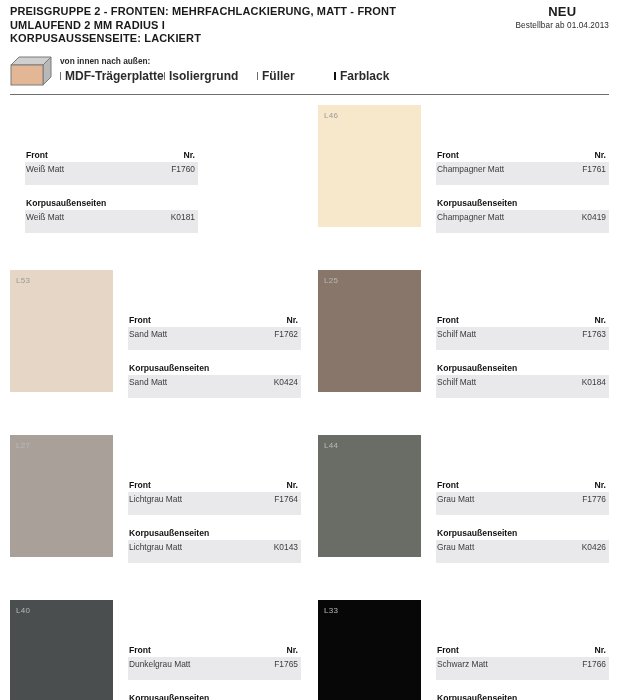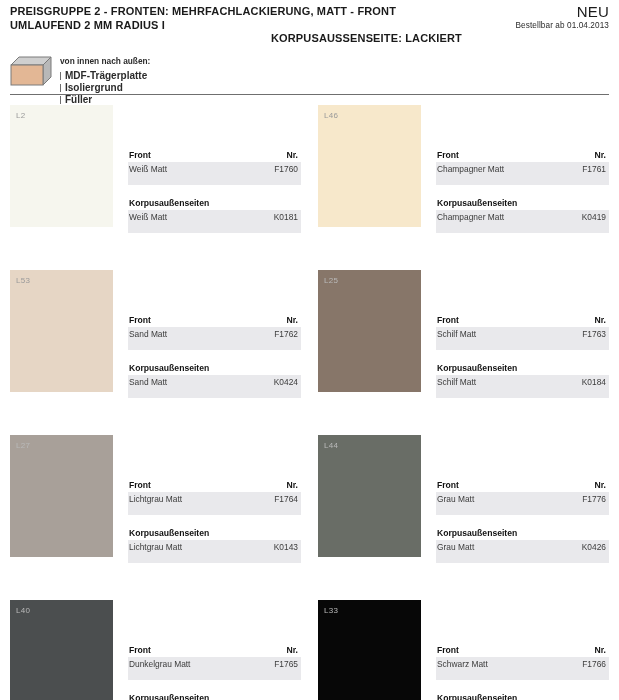--- a/index.html
+++ b/index.html
@@ -24,31 +24,32 @@
     justify-content: space-between;
   }
   .header-title {
     font-size: 11px;
     font-weight: bold;
     line-height: 13.5px;
     letter-spacing: 0.15px;
     max-width: 452px;
     text-transform: uppercase;
   }
-  .header-title .line2 { display: block; text-align: right; }
+  .header-title .line2 { display: block; }
   .header-right {
     text-align: right;
     padding-top: 0px;
     white-space: nowrap;
   }
   .header-new {
-    font-size: 15px;
-    font-weight: normal;
+    font-size: 13px;
+    font-weight: bold;
     line-height: 13.5px;
     letter-spacing: 0.2px;
+    text-align: center;
   }
   .header-sub {
     font-size: 8.2px;
     line-height: 13px;
     color: #2b2b2b;
     letter-spacing: 0.1px;
   }
 
   
   .buildup {
@@ -72,32 +73,31 @@
     flex: 1 1 auto;
   }
   .buildup-label {
     font-size: 8.3px;
     color: #2b2b2b;
     line-height: 12px;
     margin-bottom: 3px;
   }
   .layers {
     display: flex;
-    font-size: 10px;
+    font-size: 12px;
     color: #2b2b2b;
     line-height: 12px;
-    flex-direction: column;
   }
   .layer {
     display: flex;
     align-items: center;
   }
   .layer-0 { width: 104px; }
   .layer-1 { width: 93px; }
-  .layer-2 { width: 108px; text-align: right; }
+  .layer-2 { width: 77px; text-align: right; }
   .layer-3 { width: 110px; }
   .tick {
     display: inline-block;
     width: 1px;
     height: 8px;
     background: #6e6e6e;
     margin-right: 4px;
   }
   .tick.strong {
     width: 2px;
@@ -214,23 +214,20 @@
     </div>
   </div>
 </div>
 
 <div class="rule"></div>
 
 <div class="grid">
 
   <div class="grid-row">
     <div class="card">
-      <div class="swatch" style="background: rgb(246, 246, 238);">
-        <span class="swatch-code">L2</span>
-      </div>
       <div class="info">
         <div class="info-block">
           <div class="info-head">
             <span>Front</span>
             <span>Nr.</span>
           </div>
           <div class="info-value">
             <span>Weiß Matt</span>
             <span class="num">F1760</span>
           </div>

